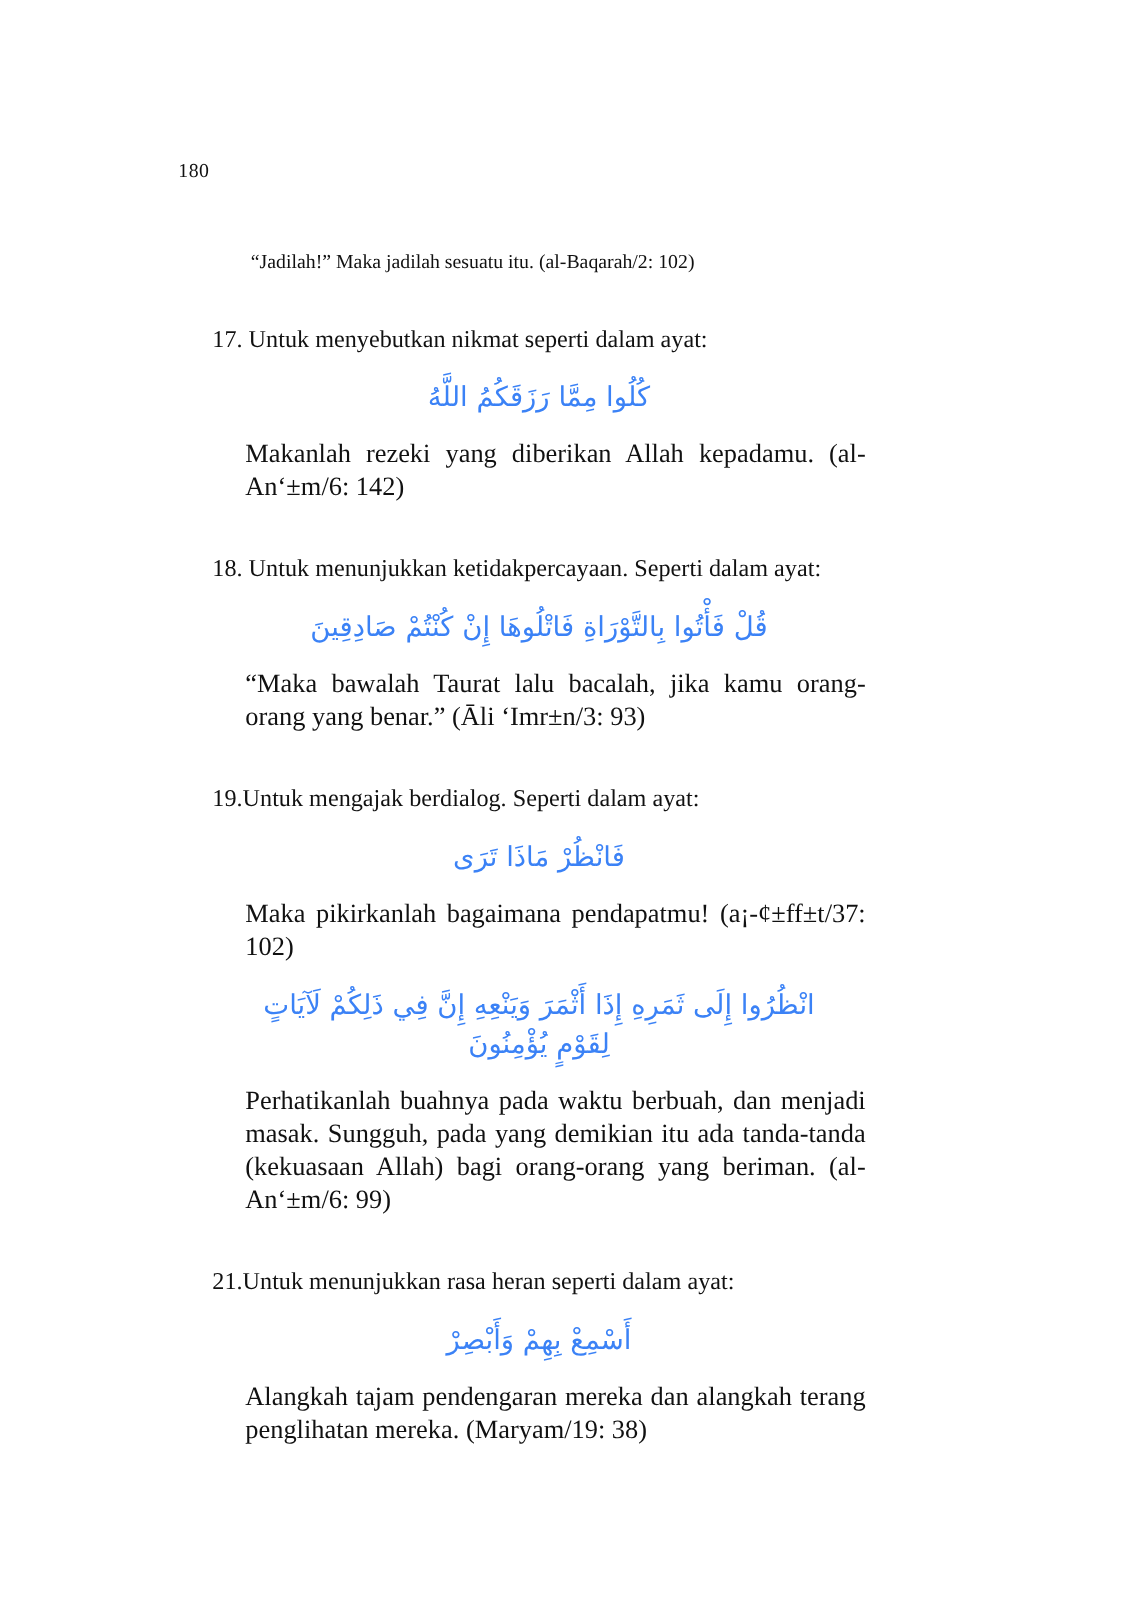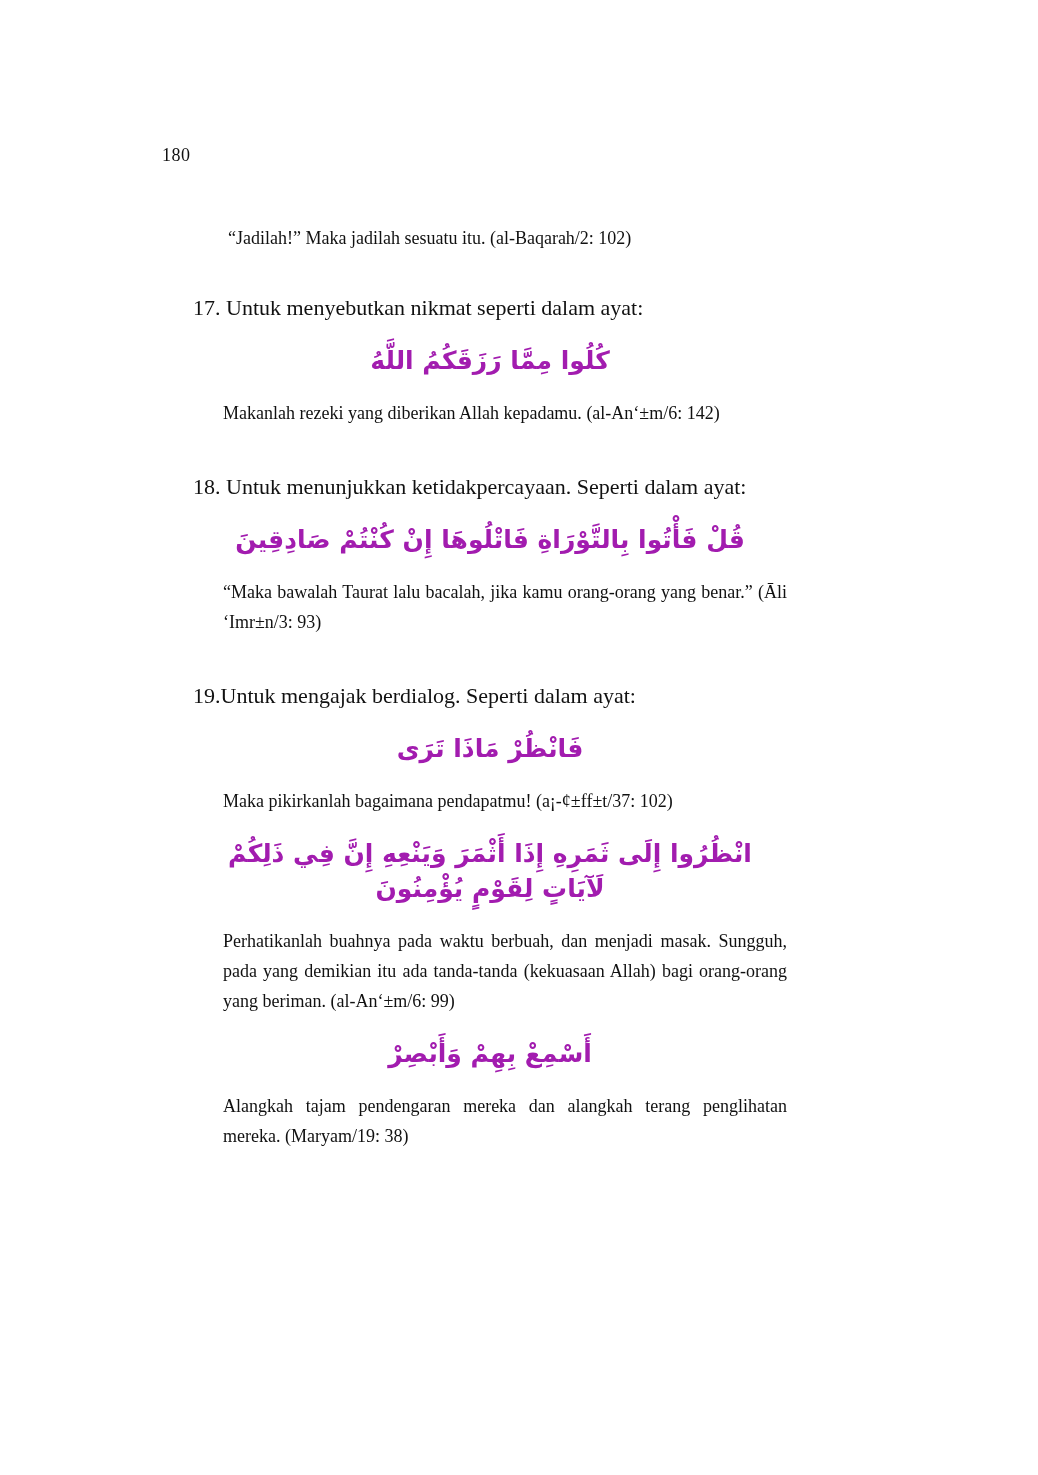--- a/index.html
+++ b/index.html
@@ -36,30 +36,30 @@
   }
   .item-heading {
     margin-top: 46px;
     font-size: 22px;
   }
   .arabic-line {
     direction: rtl;
     text-align: center;
     font-family: "DejaVu Sans", sans-serif;
     font-size: 25px;
-    font-weight: bold;
+    font-weight: normal;
     margin: 20px 30px 0 30px;
     line-height: 1.4;
-    color: #a21caf;
+    color: #3b82f6;
   }
   .translation {
     margin: 20px 0 0 30px;
     text-align: justify;
     line-height: 30px;
-    font-size: 18px;
+    font-size: 24px;
   }
   .italic { }
   .ref { font-style: normal; }
   .sp { white-space: pre; }
 </style>
 </head>
 <body>
 
 <div class="page">
 
@@ -86,18 +86,19 @@
       <p class="arabic-line">فَانْظُرْ مَاذَا تَرَى</p>
       <p class="translation"><span class="italic">Maka pikirkanlah bagaimana pendapatmu!</span><span class="sp"> </span><span class="ref">(a¡-¢±ff±t/37: 102)</span></p>
     </section>
 
     <section>
       <p class="arabic-line">انْظُرُوا إِلَى ثَمَرِهِ إِذَا أَثْمَرَ وَيَنْعِهِ إِنَّ فِي ذَلِكُمْ لَآيَاتٍ لِقَوْمٍ يُؤْمِنُونَ</p>
       <p class="translation"><span class="italic">Perhatikanlah buahnya pada waktu berbuah, dan menjadi masak. Sungguh, pada yang demikian itu ada tanda-tanda (kekuasaan Allah) bagi orang-orang yang beriman.</span><span class="sp"> </span><span class="ref">(al-An‘±m/6: 99)</span></p>
     </section>
 
     <section>
+      <p class="item-heading">21.Untuk menunjukkan rasa heran seperti dalam ayat:</p>
       <p class="arabic-line">أَسْمِعْ بِهِمْ وَأَبْصِرْ</p>
       <p class="translation"><span class="italic">Alangkah tajam pendengaran mereka dan alangkah terang penglihatan mereka.</span><span class="sp"> </span><span class="ref">(Maryam/19: 38)</span></p>
     </section>
 
   </div>
 </div>
 
 </body></html>

